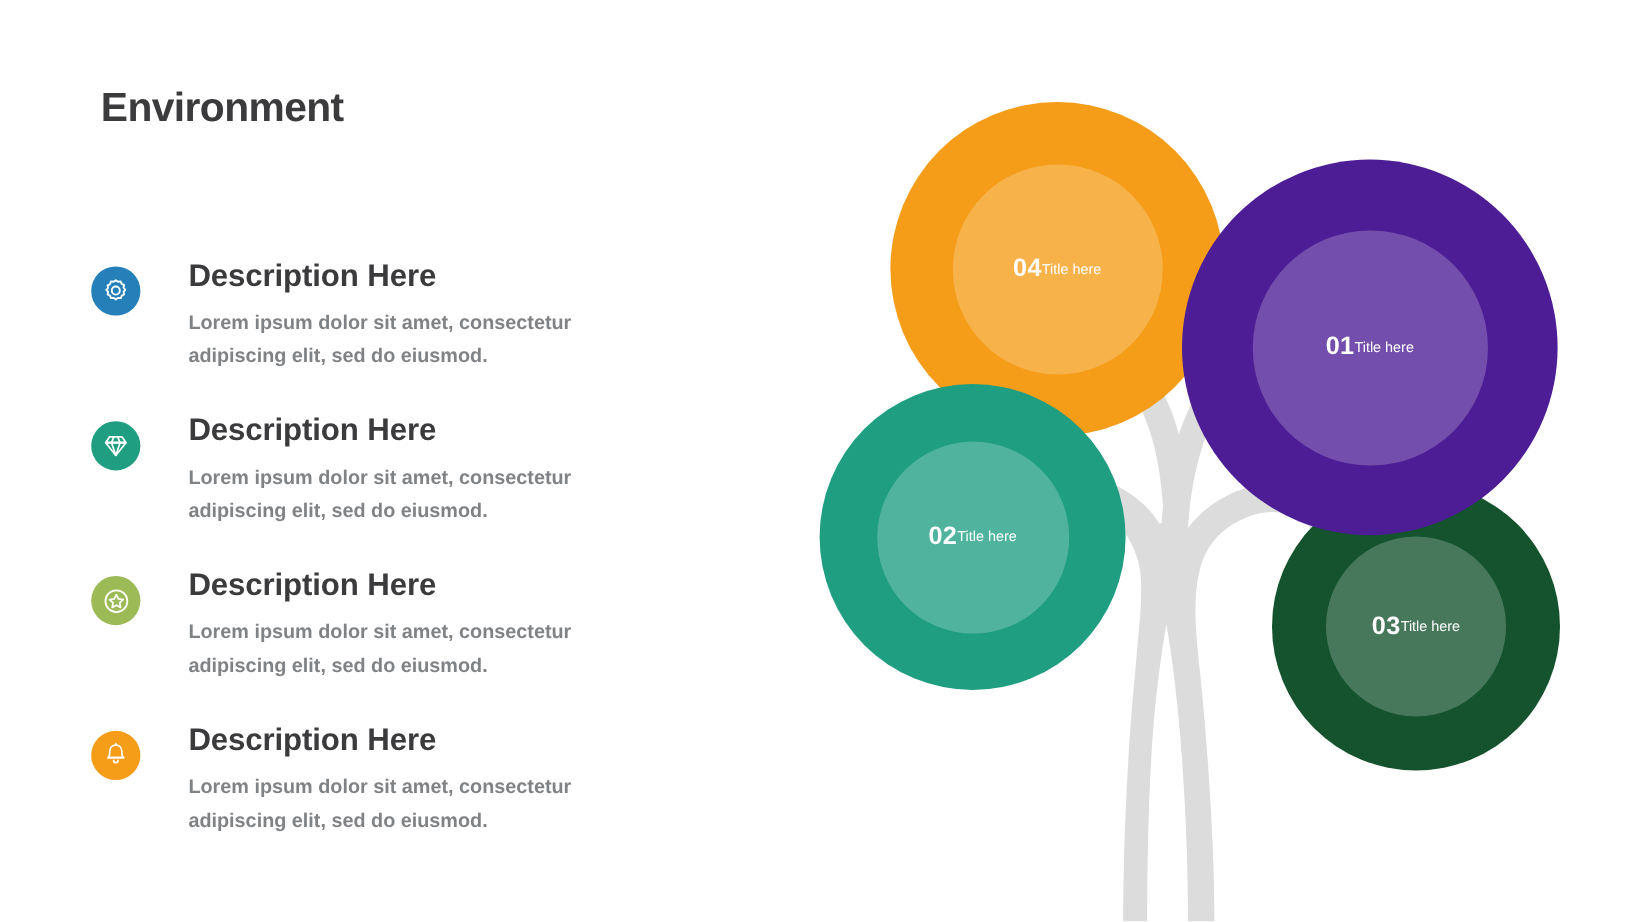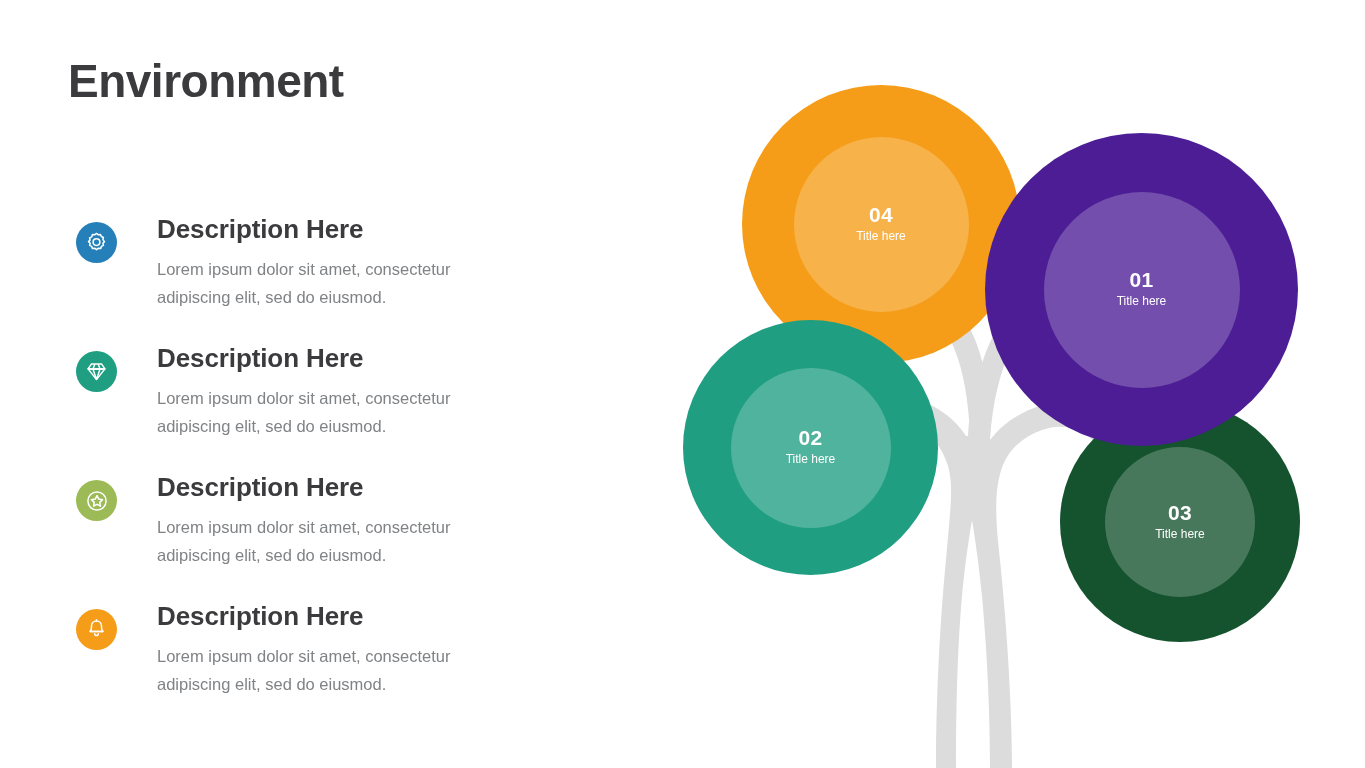--- a/index.html
+++ b/index.html
@@ -23,26 +23,26 @@
 
   
   .left-col {
     position: absolute;
     left: 68px;
     top: 56px;
     width: 560px;
   }
 
   .page-title {
-    font-size: 46px;
+    font-size: 34px;
     font-weight: bold;
     color: #3b3b3d;
     letter-spacing: -0.5px;
     line-height: 1.1;
-    margin: 0;
+    margin: 16px;
     font-family: "Liberation Sans", sans-serif;
   }
 
   .page-subtitle {
     margin: 12px 0 0 2px;
     font-size: 13.5px;
     color: #c3c5c7;
     letter-spacing: 0.2px;
     font-weight: normal;
   }
@@ -81,21 +81,21 @@
     color: #3b3b3d;
     line-height: 1.35;
     letter-spacing: -0.1px;
   }
 
   .feature-desc {
     margin: 8px 0 0 0;
     font-size: 16.5px;
     color: #808386;
     line-height: 1.72;
-    font-weight: normal;
+    font-weight: bold;
     max-width: 350px;
   }
 
   
   .tree-area {
     position: absolute;
     left: 640px;
     top: 0;
     width: 725px;
     height: 768px;
@@ -111,21 +111,21 @@
   .bubble {
     position: absolute;
     border-radius: 50%;
     display: flex;
     align-items: center;
     justify-content: center;
   }
   .bubble-inner {
     border-radius: 50%;
     display: flex;
-    flex-direction: column;
+    flex-direction: row;
     align-items: center;
     justify-content: center;
     background: rgba(255,255,255,0.22);
   }
   .bubble-num {
     font-size: 21px;
     font-weight: bold;
     color: #ffffff;
     line-height: 1.15;
     letter-spacing: 0.3px;

